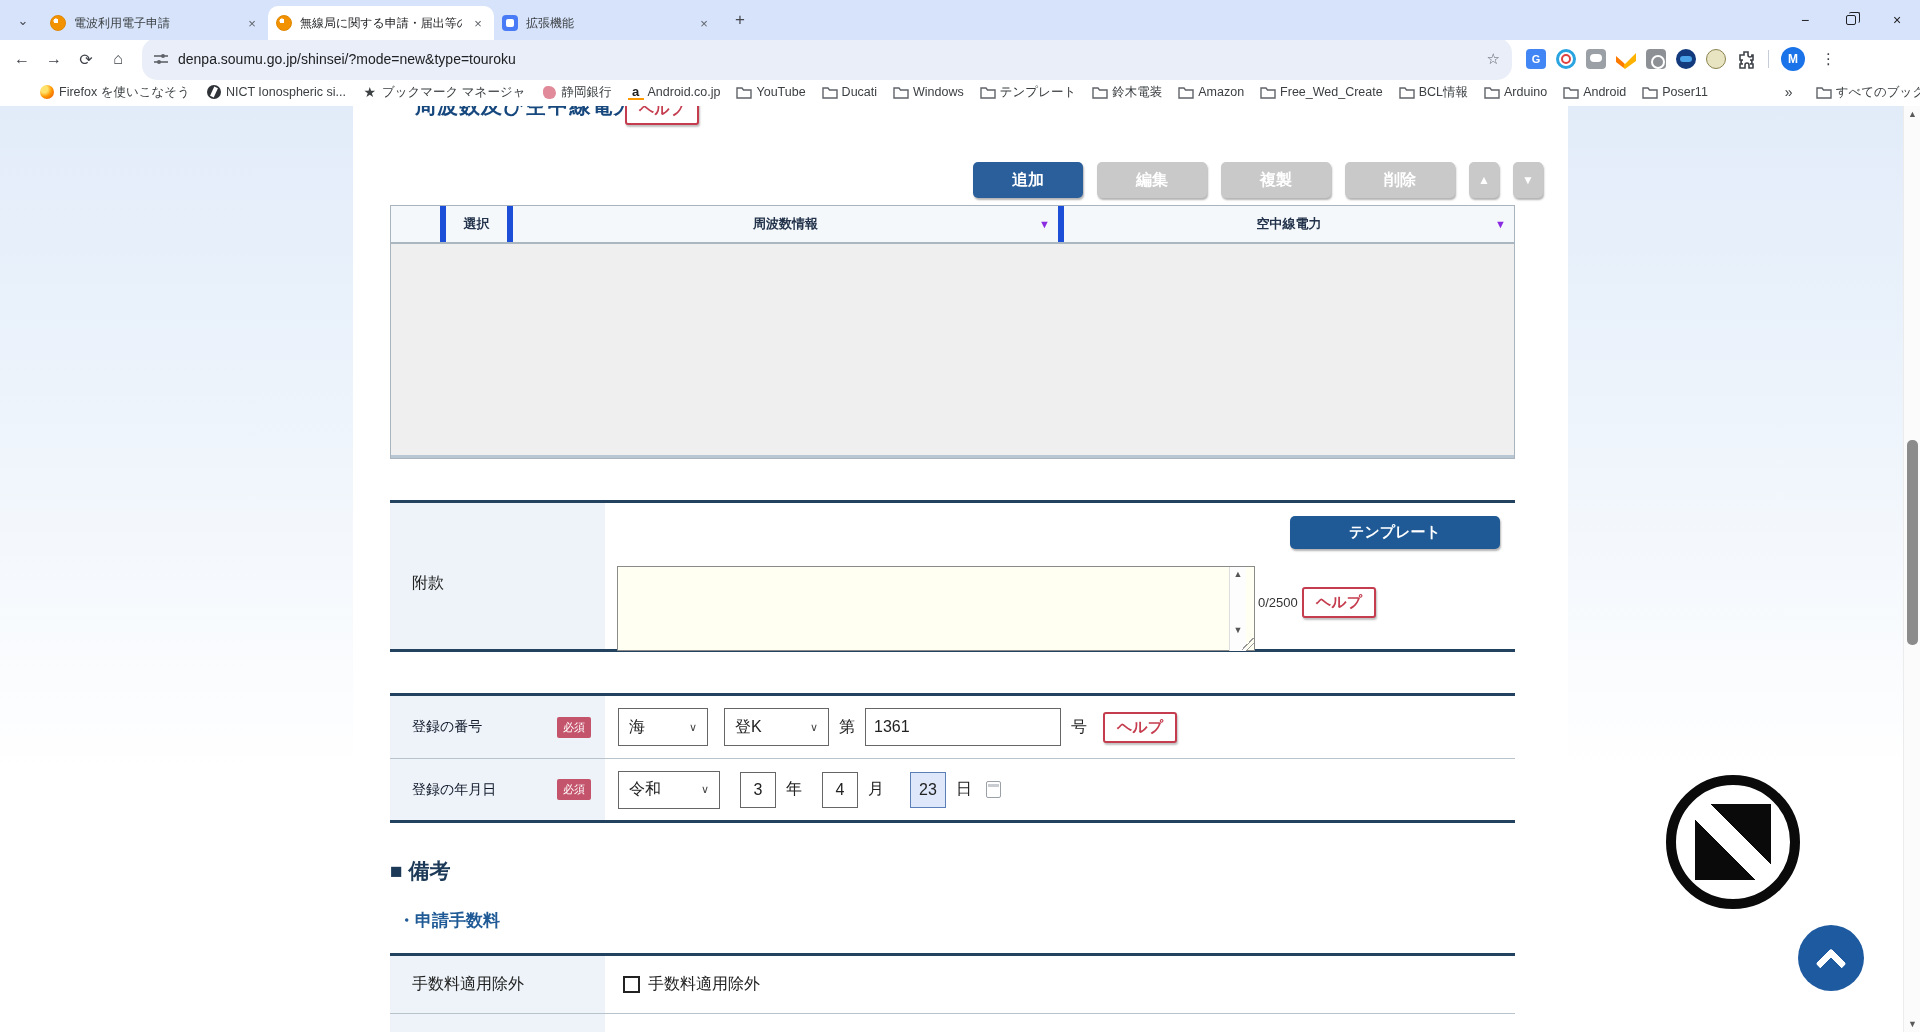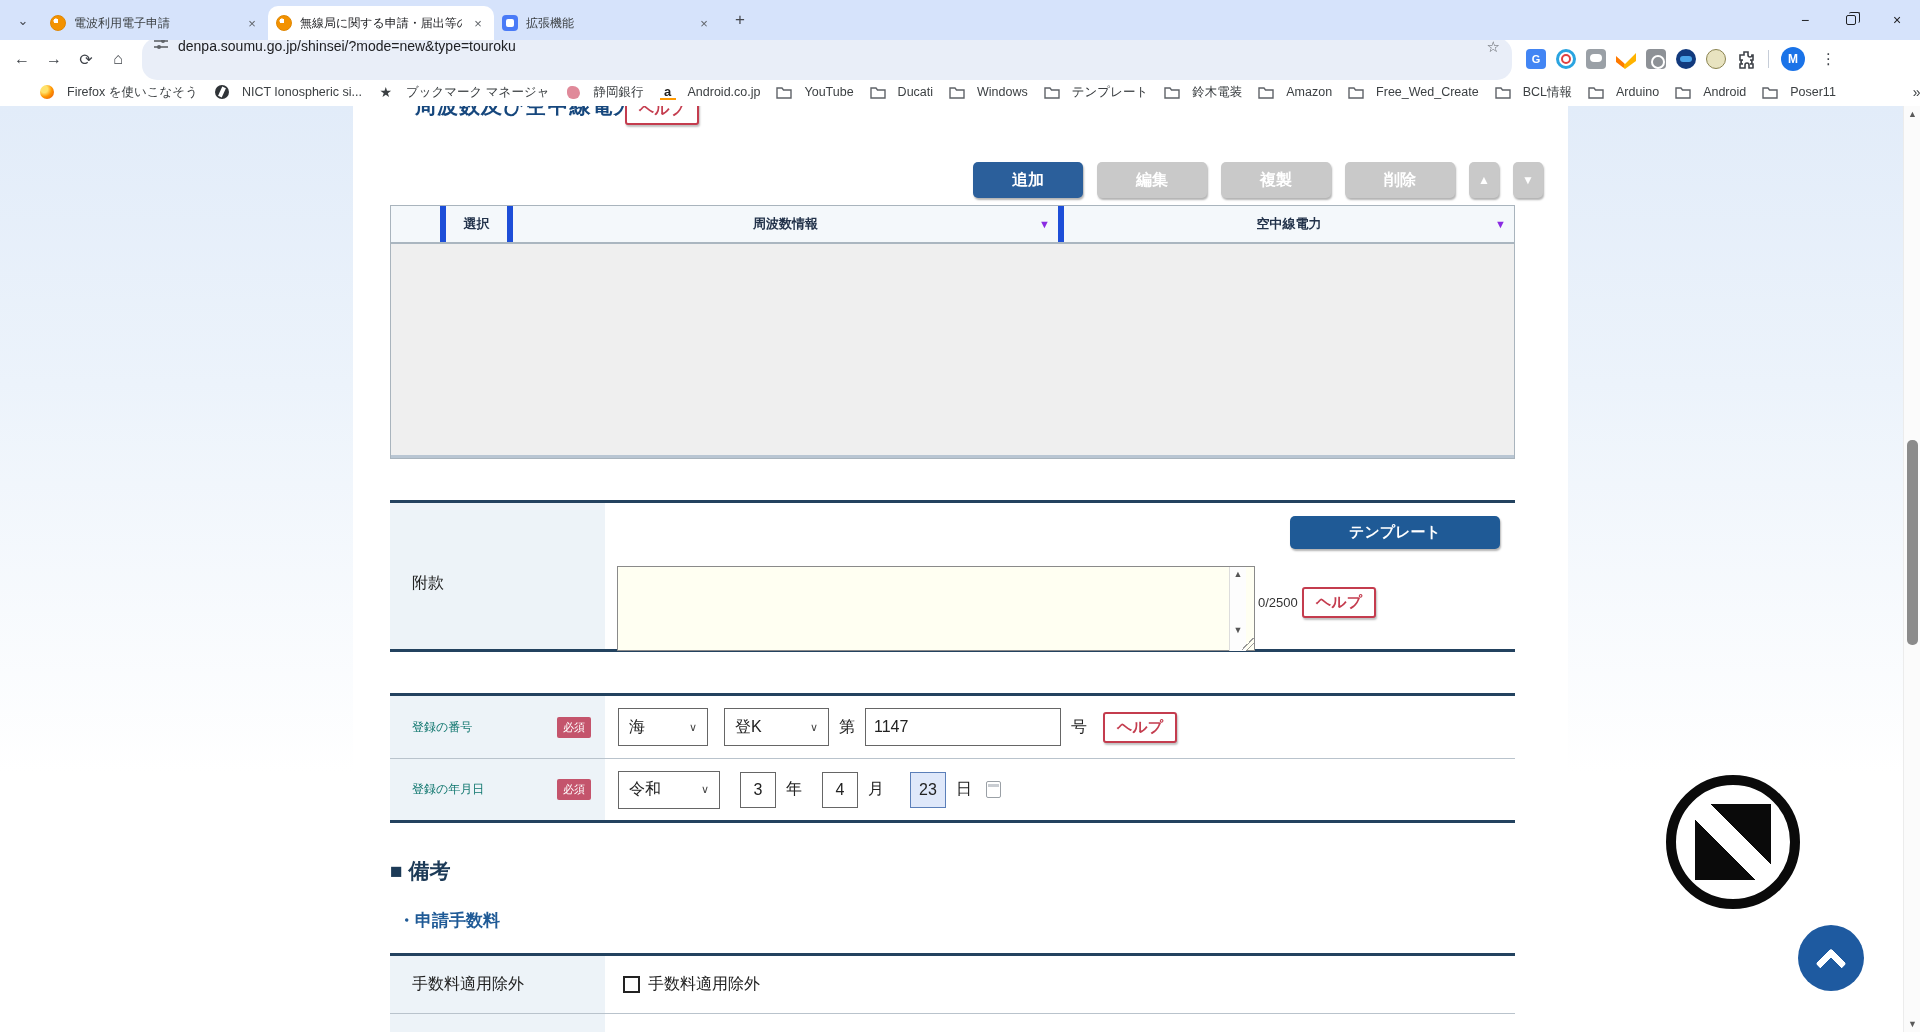--- a/index.html
+++ b/index.html
@@ -25,21 +25,21 @@
   .wincontrols { position:absolute; right:0; top:0; height:40px; display:flex; align-items:center; }
   .winbtn { width:46px; height:40px; display:flex; align-items:center; justify-content:center; font-size:14px; color:#202124; }
   .restore-glyph { width:10px; height:10px; border:1.2px solid #202124; border-radius:2px; position:relative; }
   .restore-glyph:before { content:""; position:absolute; left:2px; top:-4px; width:10px; height:10px;
     border-top:1.2px solid #202124; border-right:1.2px solid #202124; border-radius:2px; }
 
   .toolbar { height:38px; background:#fff; display:flex; align-items:center; padding:0 8px; gap:4px; }
   .navbtn { width:28px; height:28px; display:flex; align-items:center; justify-content:center;
     font-size:16px; color:#3f4349; border-radius:50%; flex:none; }
   .urlpill { flex:1; height:42px; background:#e9eef8; border-radius:15px; margin:0 6px;
-    display:flex; padding:0 12px; gap:10px; max-width:1370px; }
+    display:flex; align-items:center; padding:0 12px; gap:10px; max-width:1370px; }
   .tune-icon { width:14px; height:12px; flex:none; }
   .urltext { flex:1; font-size:14px; color:#202124; white-space:nowrap; overflow:hidden; }
   .star { font-size:15px; color:#5a5d62; flex:none; }
   .extrow { display:flex; align-items:center; gap:10px; padding:0 4px; }
   .ext { width:20px; height:20px; flex:none; position:relative; border-radius:4px; }
   .ext.translate { background:#4285f4; }
   .ext.translate:after { content:"G"; position:absolute; inset:0; color:#fff; font-size:11px; font-weight:bold; text-align:center; line-height:20px;}
   .ext.ring { border-radius:50%; border:3px solid #2aa4e0; background:#fff; }
   .ext.ring:after { content:""; position:absolute; inset:2px; border-radius:50%; border:2px solid #e04040; }
   .ext.line-app { background:#9aa0a6; }
@@ -50,21 +50,21 @@
   .ext.cloud { border-radius:50%; background:#123a7d; }
   .ext.cloud:after { content:""; position:absolute; left:4px; top:7px; width:12px; height:6px; background:#4aa3e8; border-radius:4px; }
   .ext.chara { border-radius:50%; background:#e8e3c0; border:1px solid #8a8350; }
   .ext.puzzle-outline { background:transparent; }
   .divider-v { width:1px; height:18px; background:#c6cdd8; margin:0 2px; }
   .avatar { width:24px; height:24px; border-radius:50%; background:#1a73e8; color:#fff; font-size:12px; font-weight:bold;
     display:flex; align-items:center; justify-content:center; flex:none; }
   .kebab { font-size:15px; color:#3f4349; padding:0 6px; }
 
   .bookmarksbar { height:28px; background:#fff; display:flex; align-items:center; padding:0 10px; gap:2px; font-size:12.5px; color:#3c4043; }
-  .bm { display:flex; align-items:center; gap:12px; padding:3px 7px; border-radius:6px; white-space:nowrap; }
+  .bm { display:flex; align-items:center; gap:4px; padding:3px 7px; border-radius:6px; white-space:nowrap; }
   .bm-ico { width:16px; height:16px; flex:none; display:flex; align-items:center; justify-content:center; }
   .ico-firefox { width:14px; height:14px; border-radius:50%; background:radial-gradient(circle at 30% 30%, #ffe26b 0 25%, #ff9500 55%, #e24b12 100%); }
   .ico-nict { width:14px; height:14px; border-radius:50%; background:#2f3337; position:relative; overflow:hidden; }
   .ico-nict:after { content:""; position:absolute; left:5px; top:2px; width:4px; height:10px; background:#fff; transform:rotate(25deg); }
   .ico-star-bm { color:#3c4043; font-size:14px; }
   .ico-bank { width:13px; height:13px; border-radius:40% 60% 50% 50%; background:#e08a9a; }
   .ico-amazon { font-size:13px; font-weight:bold; color:#222; border-bottom:2px solid #ff9900; line-height:11px; }
   .folder-svg { width:16px; height:13px; }
   .apps-grid { width:14px; height:14px; display:grid; grid-template-columns:5px 5px; grid-template-rows:5px 5px; gap:2px; }
   .apps-grid i { background:#5f6368; border-radius:1px; }
@@ -111,21 +111,21 @@
   .ta-resize { position:absolute; right:0; bottom:0; width:13px; height:13px;
     background:linear-gradient(135deg, transparent 0 50%, #999 50% 55%, transparent 55% 70%, #999 70% 75%, transparent 75%); }
   .char-count { position:absolute; left:868px; top:92px; font-size:13px; color:#333; }
   .fukan-help { position:absolute; left:912px; top:84px; }
 
   .reg-table { position:absolute; left:390px; top:587px; width:1125px;
     border-top:3px solid #23425f; border-bottom:3px solid #23425f; background:#fff; }
   .reg-row { display:flex; height:62px; position:relative; }
   .reg-row + .reg-row { border-top:1px solid #b9c3cc; }
   .reg-label-col { width:215px; background:#edf3f8; display:flex; align-items:center; padding:0 14px 0 22px; gap:10px; }
-  .reg-label { font-size:12px; color:#0f766e; flex:1; }
+  .reg-label { font-size:14px; color:#0f172a; flex:1; }
   .req-badge { background:#c4546c; color:#fff; font-size:11px; padding:3px 6px; border-radius:2px; flex:none; }
   .reg-ctrl { flex:1; display:flex; align-items:center; padding-left:13px; gap:10px; font-size:16px; color:#222; }
   .sel { height:38px; border:1px solid #666; background:#fff; display:flex; align-items:center;
     padding:0 10px; font-size:16px; color:#222; justify-content:space-between; }
   .sel .chev { font-size:11px; color:#444; margin-left:14px; }
   .inp { height:38px; border:1px solid #666; background:#fff; font-size:16px; color:#222;
     display:flex; align-items:center; padding:0 8px; }
   .inp.small { width:36px; height:36px; justify-content:center; padding:0; }
   .inp.focused { background:#dfe8fa; border:1px solid #5b7fb9; }
   .cal-icon { width:15px; height:17px; border:1.5px solid #9aa0a6; border-radius:2px; position:relative; margin-left:4px; }
@@ -393,21 +393,21 @@
       <div class="reg-ctrl">
         <div class="sel" style="width:90px;">
           <span>海</span>
           <span class="chev">∨</span>
         </div>
         <div class="sel" style="width:105px; margin-left:6px;">
           <span>登K</span>
           <span class="chev">∨</span>
         </div>
         <span>第</span>
-        <div class="inp" style="width:196px;">1147</div>
+        <div class="inp" style="width:196px;">1361</div>
         <span>号</span>
         <span style="margin-left:6px;"><span class="help-btn">ヘルプ</span></span>
       </div>
     </div>
     <div class="reg-row">
       <div class="reg-label-col">
         <span class="reg-label">登録の年月日</span>
         <span class="req-badge">必須</span>
       </div>
       <div class="reg-ctrl">

